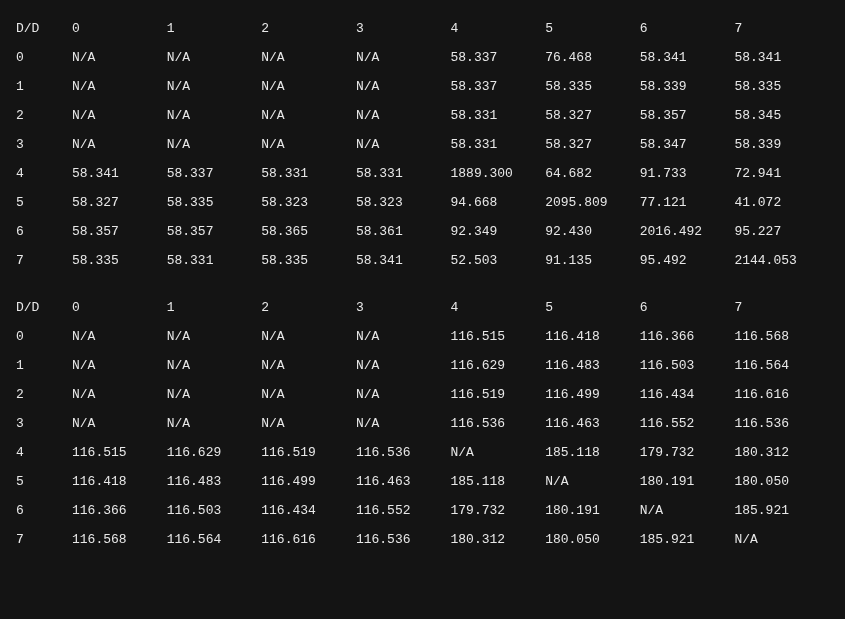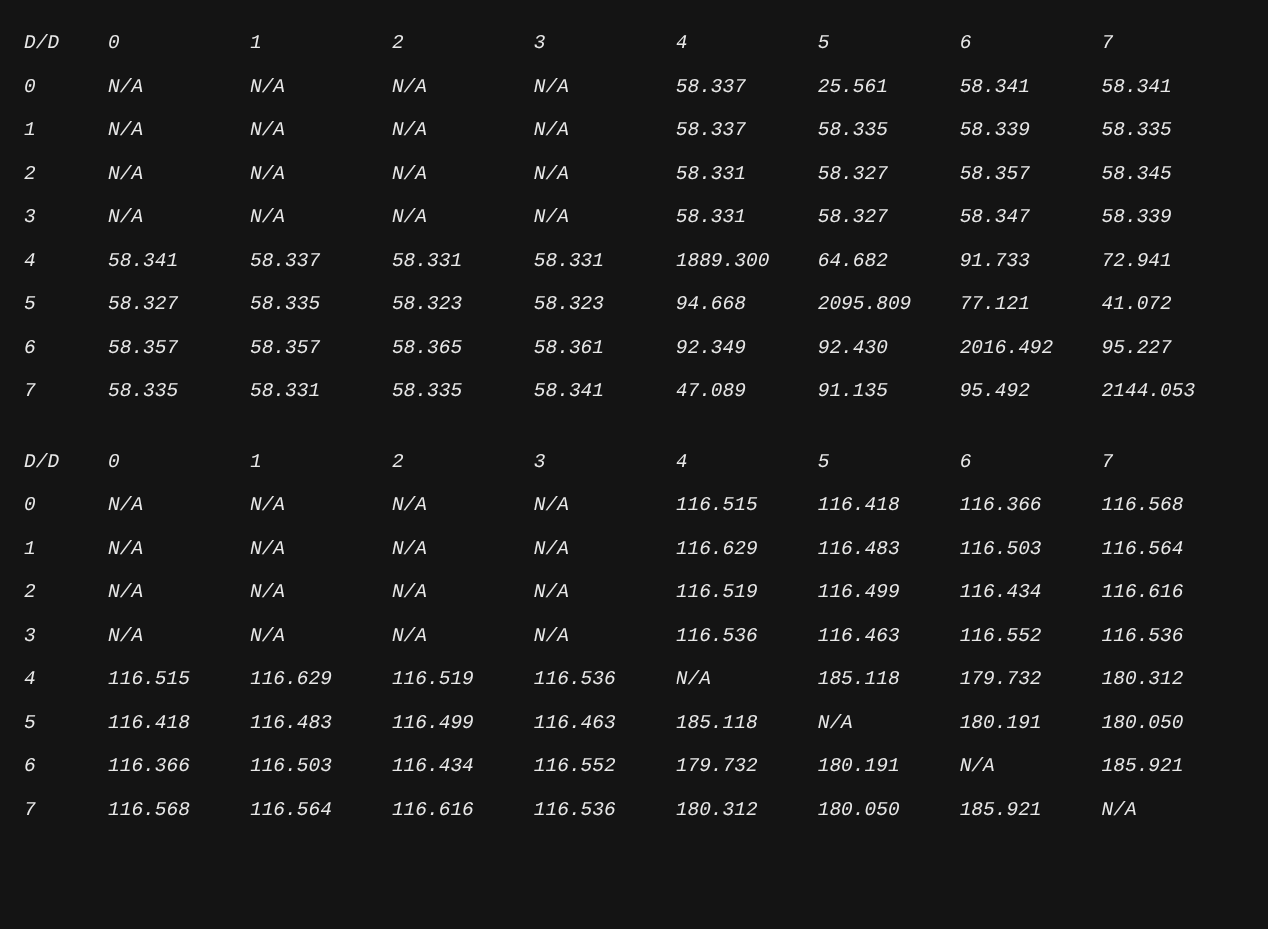--- a/index.html
+++ b/index.html
@@ -20,21 +20,20 @@
     .section {
       margin-bottom: 18px;
     }
     .title {
       margin-bottom: 12px;
     }
     table {
       border-collapse: collapse;
       width: 100%;
       table-layout: fixed;
-      font-style: italic;
     }
     td {
       padding: 7px 0;
       text-align: left;
       white-space: nowrap;
       overflow: hidden;
     }
     td:first-child {
       width: 56px;
     }
@@ -56,21 +55,21 @@
       <td>6</td>
       <td>7</td>
     </tr>
     <tr>
       <td>0</td>
       <td>N/A</td>
       <td>N/A</td>
       <td>N/A</td>
       <td>N/A</td>
       <td>58.337</td>
-      <td>25.561</td>
+      <td>76.468</td>
       <td>58.341</td>
       <td>58.341</td>
     </tr>
     <tr>
       <td>1</td>
       <td>N/A</td>
       <td>N/A</td>
       <td>N/A</td>
       <td>N/A</td>
       <td>58.337</td>
@@ -132,21 +131,21 @@
       <td>92.430</td>
       <td>2016.492</td>
       <td>95.227</td>
     </tr>
     <tr>
       <td>7</td>
       <td>58.335</td>
       <td>58.331</td>
       <td>58.335</td>
       <td>58.341</td>
-      <td>47.089</td>
+      <td>52.503</td>
       <td>91.135</td>
       <td>95.492</td>
       <td>2144.053</td>
     </tr>
   </tbody>
     </table>
 </div>
 
 <div class="section">
   <table>

